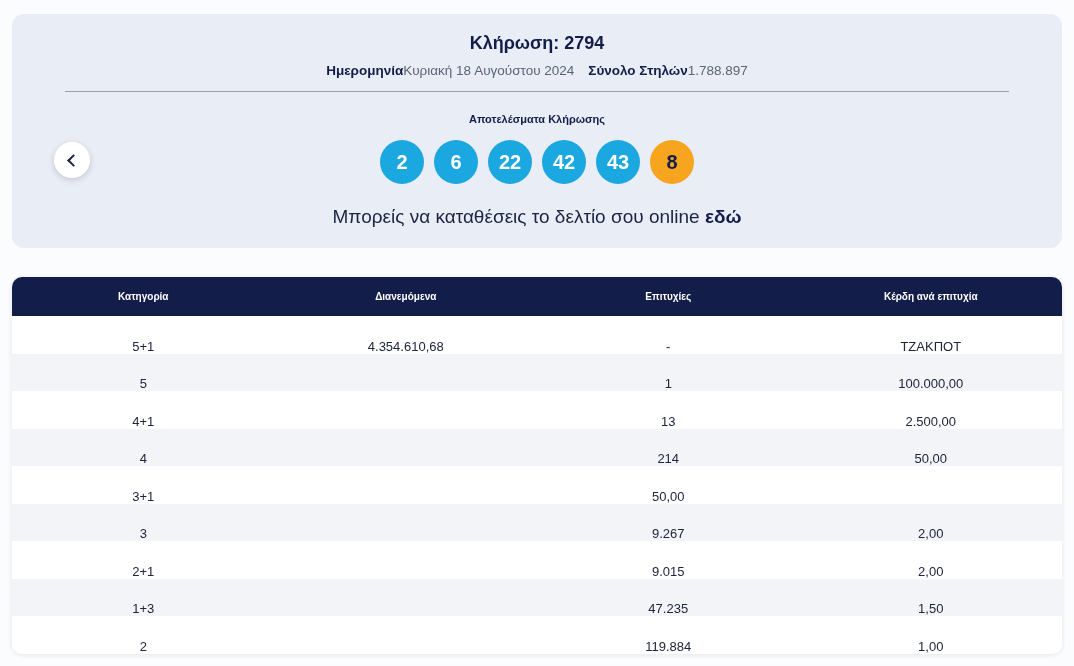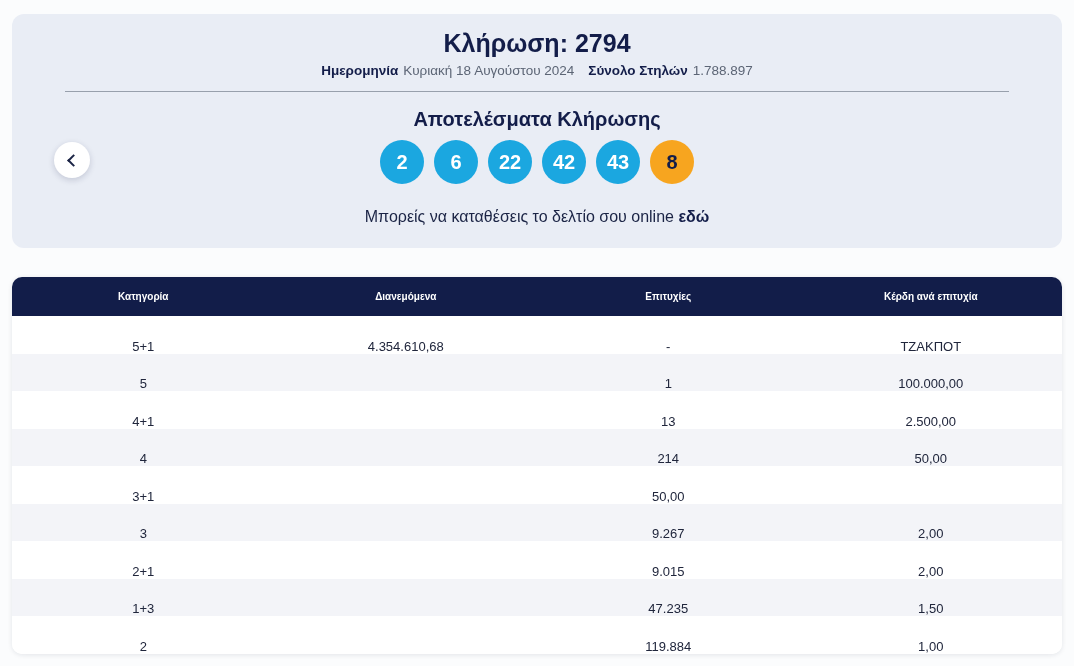--- a/index.html
+++ b/index.html
@@ -14,66 +14,66 @@
   .card {
     position: relative;
     margin: 14px 12px 0 12px;
     height: 234px;
     background: #e9edf5;
     border-radius: 12px;
     padding-top: 18px;
     text-align: center;
   }
   .draw-title {
-    font-size: 25px;
+    font-size: 18px;
     line-height: 22px;
     font-weight: bold;
     color: #131d49;
   }
   .draw-meta {
     margin-top: 8px;
     font-size: 13.5px;
     line-height: 17px;
     display: flex;
     justify-content: center;
     gap: 14px;
   }
-  .meta-pair { display: inline-flex; gap: 5px; }
+  .meta-pair { display: inline-flex; }
   .meta-label { font-weight: bold; color: #131d49; }
   .meta-value { color: #5c6575; }
   .divider {
     margin: 12px 53px 0 53px;
     border: none;
     border-top: 1px solid #98a0ac;
     height: 0;
   }
   .results-heading {
     margin-top: 17px;
-    font-size: 20px;
+    font-size: 11px;
     line-height: 20px;
     font-weight: bold;
     color: #131d49;
   }
   .balls {
     margin-top: 11px;
     display: flex;
     justify-content: center;
     gap: 10px;
   }
   .ball {
     width: 44px; height: 44px;
     border-radius: 50%;
     display: flex; align-items: center; justify-content: center;
     font-size: 20px; font-weight: bold;
   }
   .ball.main { background: #1ba7e0; color: #ffffff; }
   .ball.bonus { background: #f7a51f; color: #131d49; }
   .online-line {
     margin-top: 25px;
-    font-size: 16px;
+    font-size: 19px;
     line-height: 16px;
     color: #1b2445;
   }
   .online-link { font-weight: bold; color: #131d49; cursor: pointer; }
 
   
   .prev-btn {
     position: absolute;
     left: 42px; top: 128px;
     width: 36px; height: 36px;

